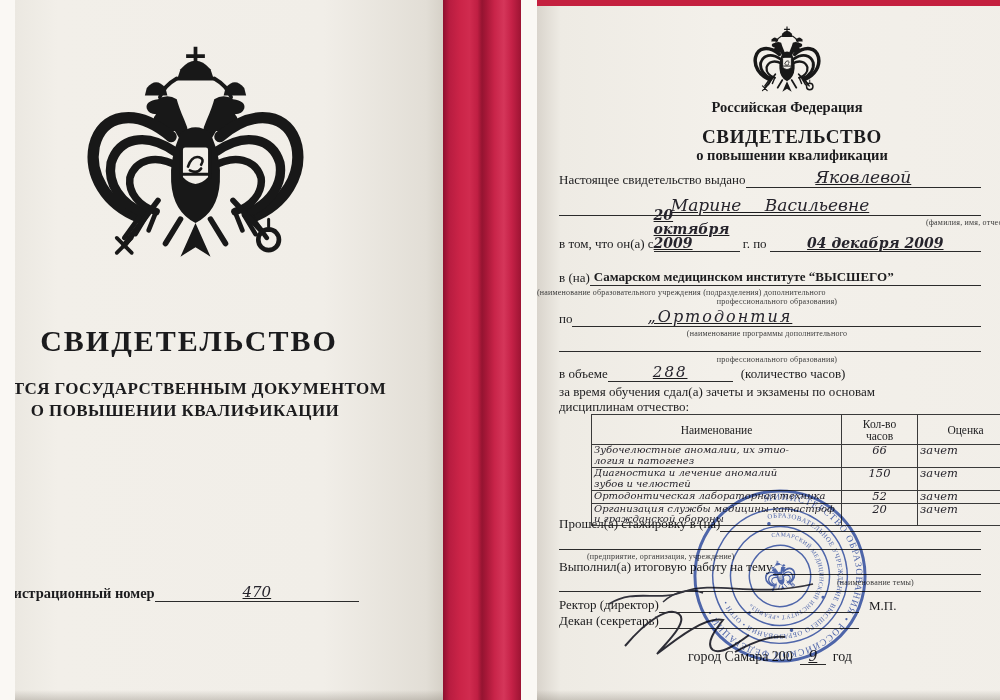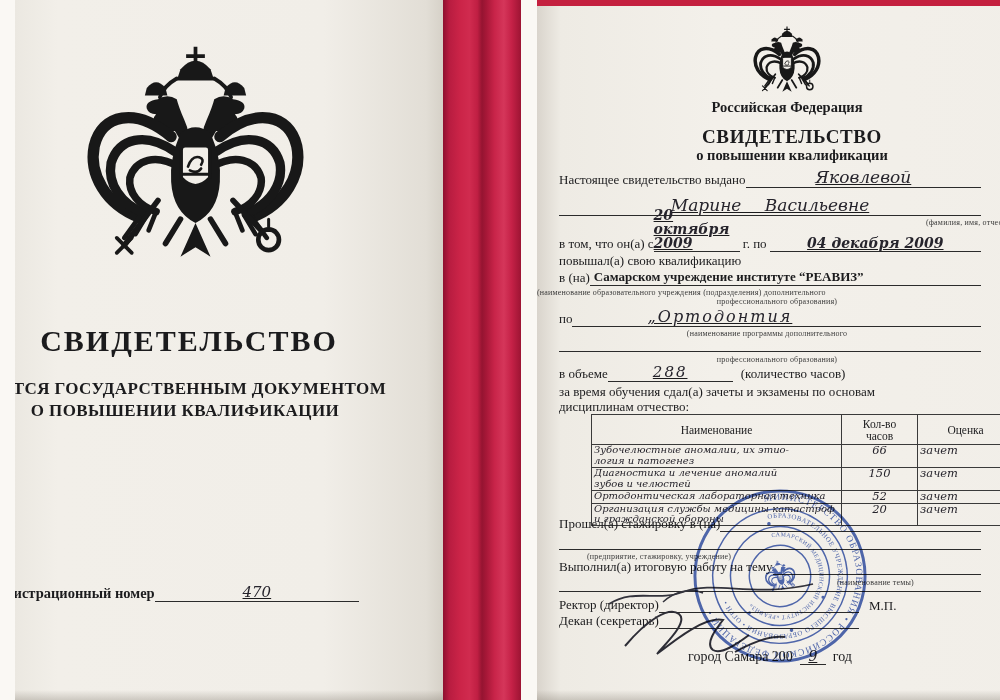--- a/index.html
+++ b/index.html
@@ -130,25 +130,24 @@
     <span class="lbl">в том, что он(а) с</span>
     <span class="fill" style="flex:1.15">
       <span class="hw b" style="font-size:14px;padding-bottom:1px">20 октября 2009</span>
     </span>
     <span class="lbl" style="padding:0 3px">г. по</span>
     <span class="fill">
       <span class="hw b" style="font-size:14px;padding-bottom:1px">04 декабря 2009</span>
     </span>
   </div>
 
-  <div class="abs" style="left:22px;top:253px;font-size:13px">повышал(а) свою квалификацию</div>
 
   <div class="rline" style="top:266px;height:20px">
     <span class="lbl">в (на)</span>
-    <span class="b ul" style="white-space:nowrap;padding:0 4px">Самарском учреждение институте “РЕАВИЗ”</span>
+    <span class="b ul" style="white-space:nowrap;padding:0 4px">Самарском медицинском институте “ВЫСШЕГО”</span>
     <span class="fill"></span>
   </div>
   <div class="cap" style="left:0;top:288px;width:480px;text-align:left">(наименование образовательного учреждения (подразделения) дополнительного</div>
   <div class="cap" style="left:0;top:297px;width:480px;text-align:center">профессионального образования)</div>
 
   <div class="rline" style="top:305px;height:22px">
     <span class="lbl">по</span>
     <span class="fill" style="justify-content:flex-start;padding-left:75px">
       <span class="hw" style="font-size:16px;letter-spacing:2px;padding-bottom:1px">„Ортодонтия</span>
     </span>
@@ -210,21 +209,21 @@
   </tbody>
     </table>
 
   <div class="rline" style="top:514px;height:18px">
     <span class="lbl">Прошел(а) стажировку в (на)</span>
     <span class="fill"></span>
   </div>
   <div class="rline" style="top:536px;height:14px">
     <span class="fill"></span>
   </div>
-  <div class="cap" style="left:50px;top:552px">(предприятие, стажировку, учреждение)</div>
+  <div class="cap" style="left:50px;top:552px">(предприятие, организация, учреждение)</div>
 
   <div class="rline" style="top:557px;height:18px">
     <span class="lbl">Выполнил(а) итоговую работу на тему</span>
     <span class="fill"></span>
   </div>
   <div class="cap" style="left:300px;top:578px">(наименование темы)</div>
   <div class="rline" style="top:579px;height:13px">
     <span class="fill"></span>
   </div>
 

